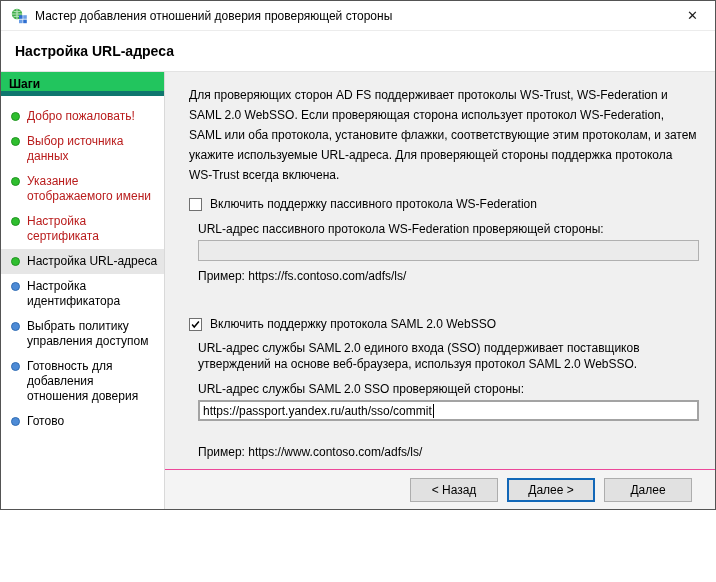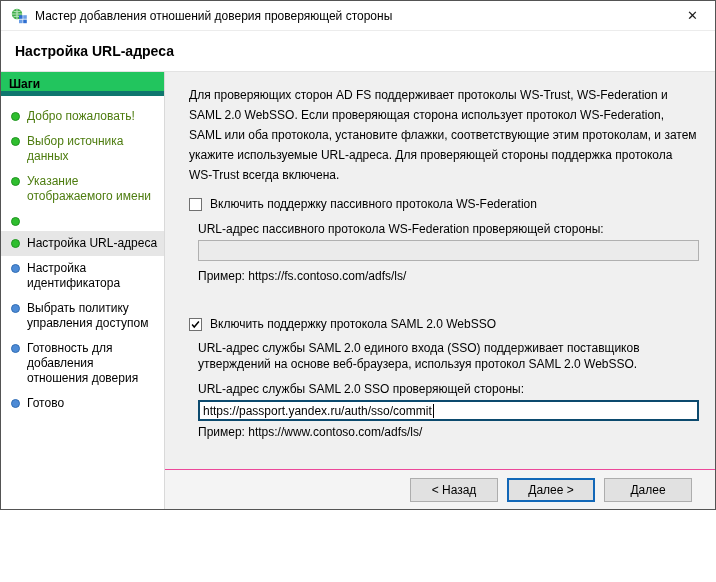--- a/index.html
+++ b/index.html
@@ -59,21 +59,21 @@
     display:flex; gap:7px;
     padding:5px 6px 5px 10px;
     line-height:15px; font-size:12px;
   }
   .bullet {
     width:9px; height:9px; border-radius:50%;
     margin-top:3px; flex:none;
   }
   .step.done .bullet, .step.current .bullet { background:#2fbe2f; border:1px solid #1f941f; }
   .step.upcoming .bullet { background:#4d8bd6; border:1px solid #2f6cb3; }
-  .step.done .step-label { color:#4d7c0f; cursor:pointer; }
+  .step.done .step-label { color:#b91c1c; cursor:pointer; }
   .step.current { background:#e6e6e6; }
   .step.current .step-label { color:#000; }
   .step.upcoming .step-label { color:#000; }
   
   .content-col { flex:1; min-width:0; display:flex; flex-direction:column; background:#f0f0f0; }
   .content { flex:1; padding:13px 16px 0 24px; overflow:hidden; }
   .intro { line-height:20px; margin:0 0 12px 0; }
   .cbrow { display:flex; gap:8px; align-items:flex-start; margin:8px 0 8px 0; cursor:default; }
   .cb {
     width:13px; height:13px; flex:none; margin-top:1px;
@@ -89,21 +89,21 @@
   .textbox {
     height:21px;
     background:#fff;
     border:1px solid #ababab;
     display:flex; align-items:center;
     padding:0 4px;
     font-size:12px;
     margin:2px 0 8px 0;
   }
   .textbox.disabled { background:#ebebeb; border-color:#b0b0b0; }
-  .textbox.focused { border:2px solid #0c4a6e; padding:0 3px; margin:2px 0 4px 0; }
+  .textbox.focused { border:2px solid #a3a3a3; padding:0 3px; margin:2px 0 24px 0; }
   .caret { width:1px; height:14px; background:#000; margin-left:1px; flex:none; }
   .example { margin:4px 0 16px 0; }
   .spacer-lg { height:10px; }
   
   .footer {
     height:40px; flex:none;
     background:#f4f4f4;
     border-top:1px solid #ec4899;
     display:flex; align-items:center; justify-content:flex-end;
     gap:9px; padding-right:23px;
@@ -152,20 +152,21 @@
         <div class="step done">
           <span class="bullet"></span>
           <span class="step-label">Выбор источника данных</span>
         </div>
         <div class="step done">
           <span class="bullet"></span>
           <span class="step-label">Указание отображаемого имени</span>
         </div>
         <div class="step done">
           <span class="bullet"></span>
+          <span class="step-label">Настройка сертификата</span>
         </div>
         <div class="step current">
           <span class="bullet"></span>
           <span class="step-label">Настройка URL-адреса</span>
         </div>
         <div class="step upcoming">
           <span class="bullet"></span>
           <span class="step-label">Настройка идентификатора</span>
         </div>
         <div class="step upcoming">

